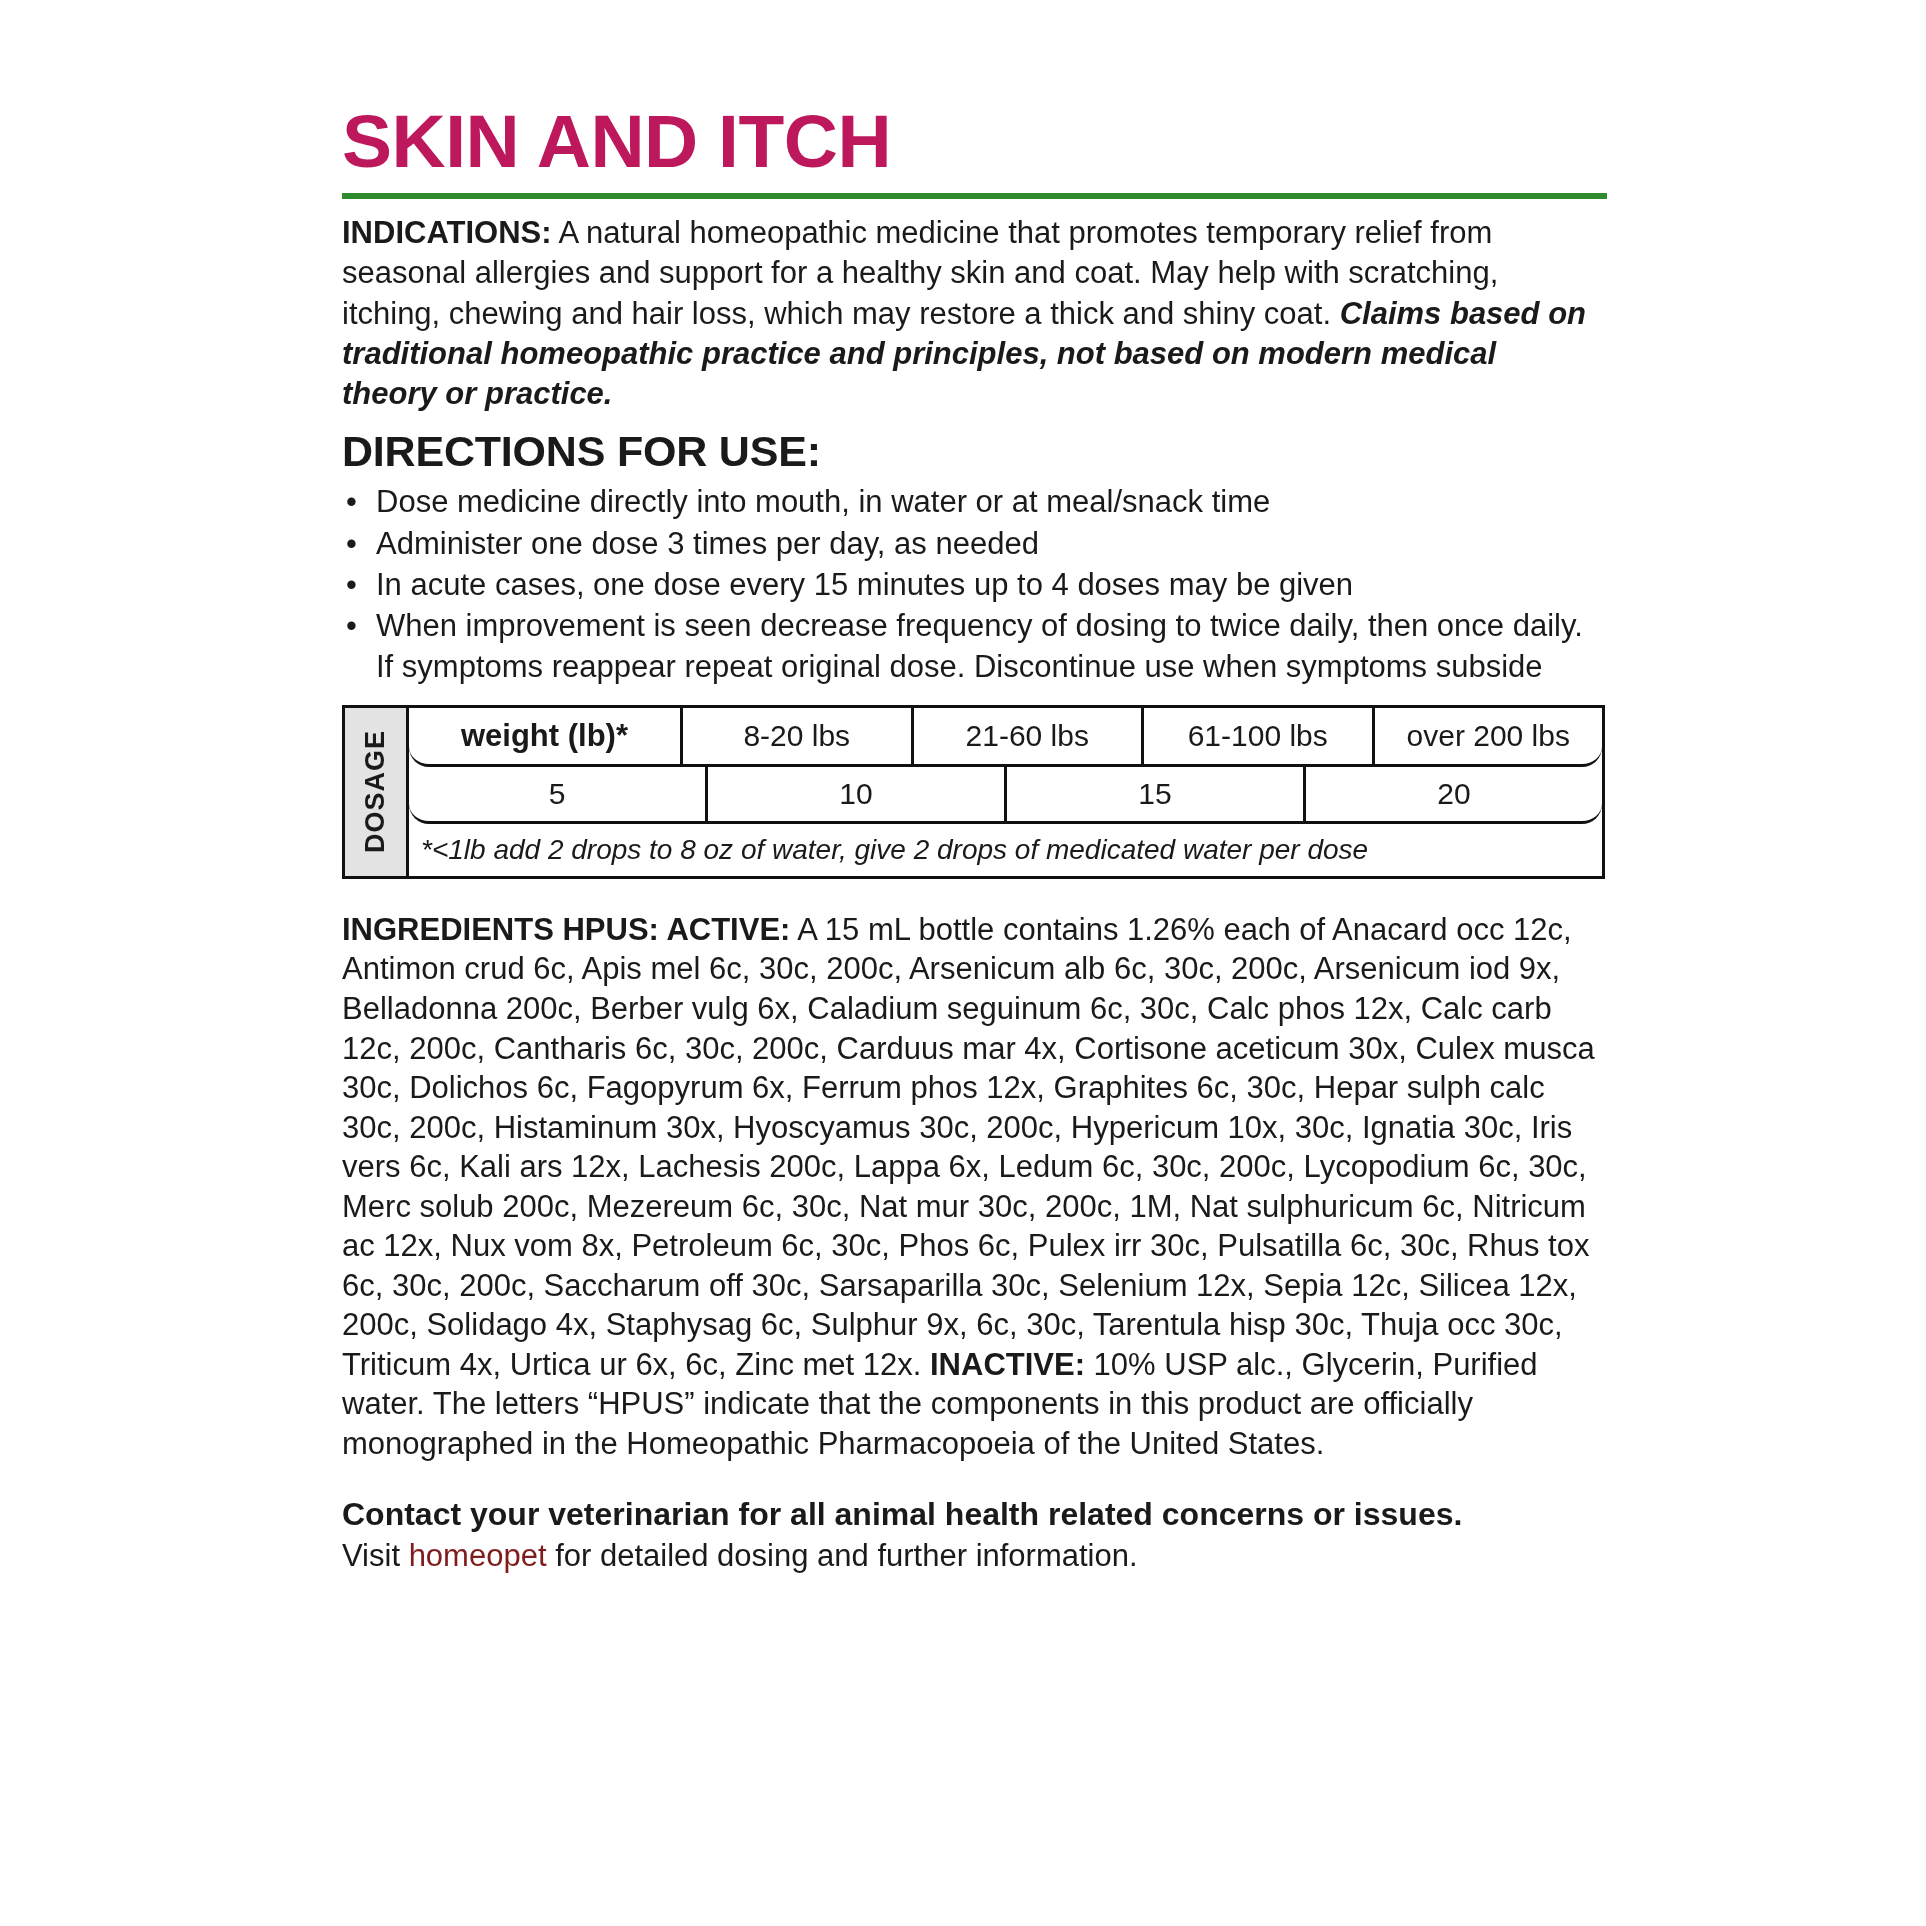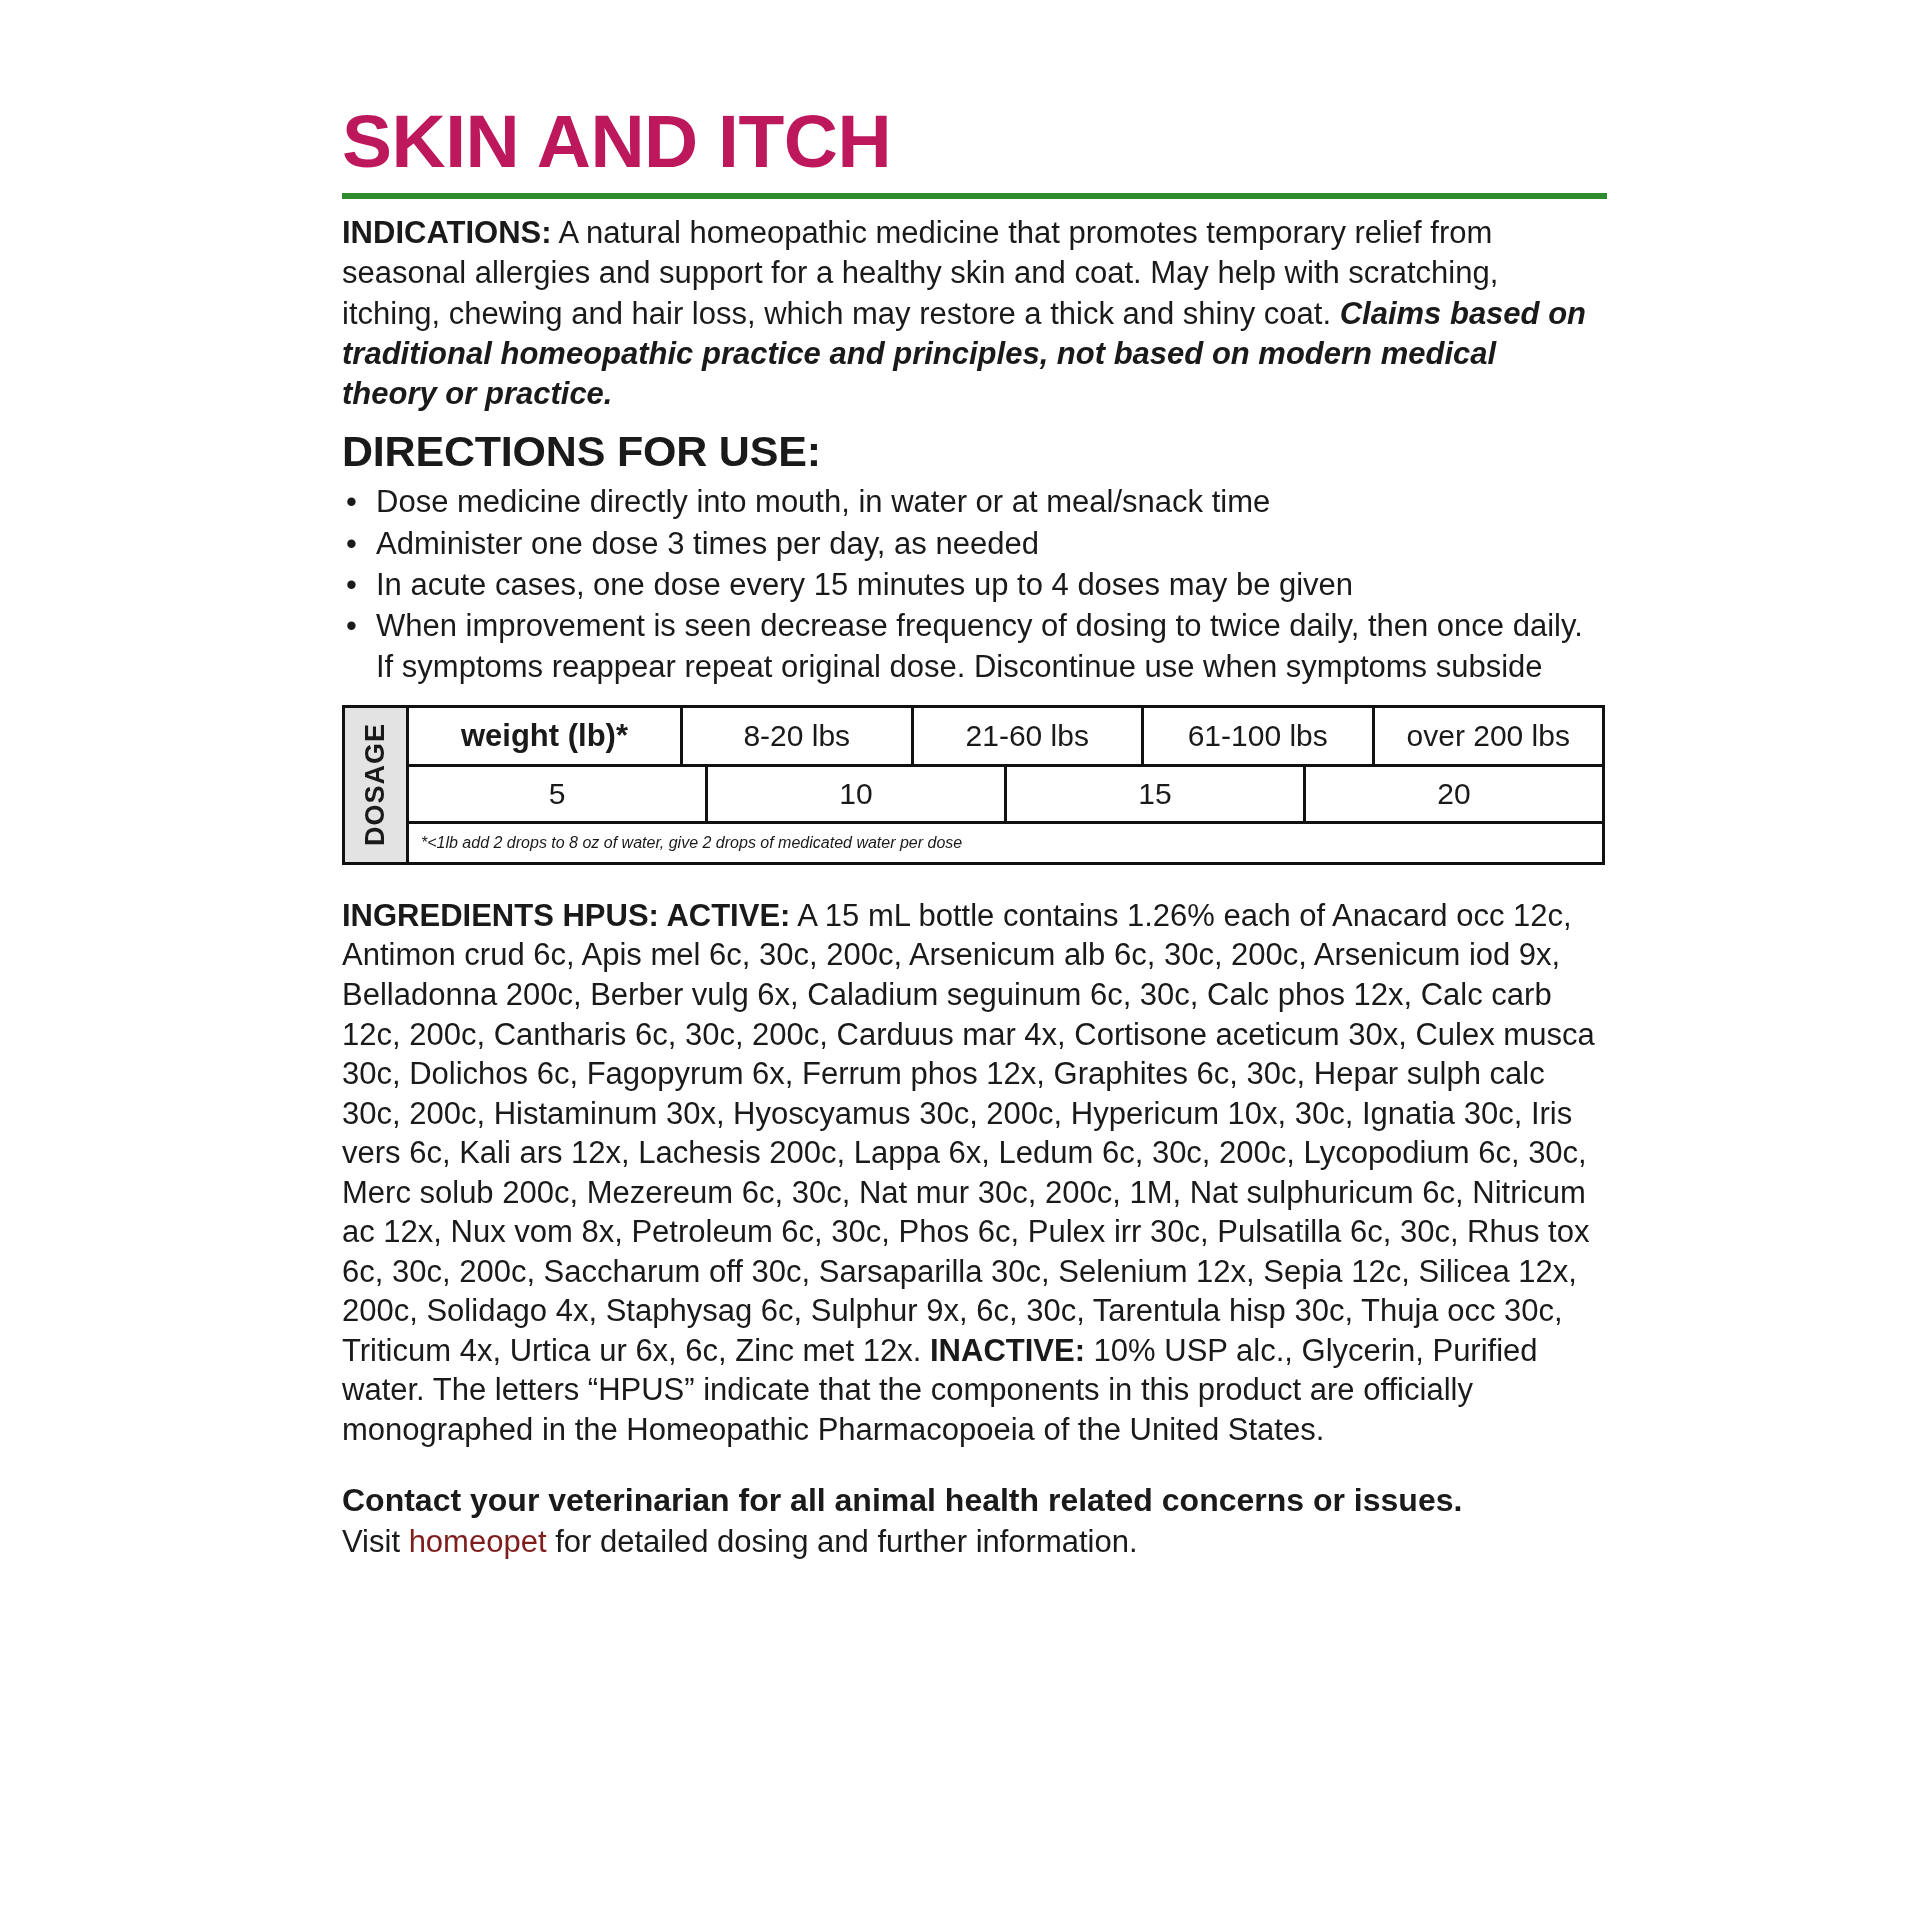--- a/index.html
+++ b/index.html
@@ -94,41 +94,42 @@
     letter-spacing: 1px;
   }
   .dosage-grid {
     flex: 1;
     display: flex;
     flex-direction: column;
   }
   .drow {
     display: flex;
     border-bottom: 3px solid #111;
+    border-radius: 20px;
   }
   .drow:last-child { border-bottom: none; }
   .dcell {
     border-right: 3px solid #111;
     padding: 10px 6px;
     text-align: center;
     font-size: 30px;
     display: flex;
     align-items: center;
     justify-content: center;
   }
   .dcell:last-child { border-right: none; }
   .dlabel {
     flex: 0 0 259px;
     font-weight: bold;
     font-size: 31px;
   }
   .dval { flex: 1; }
   .dnote {
     flex: 1;
-    font-size: 16px;
+    font-size: 28px;
     font-style: italic;
     text-align: left;
     justify-content: flex-start;
     padding-left: 12px;
   }
   .row-merge-label {
     flex: 0 0 259px;
     border-right: 3px solid #111;
     display: flex;
     align-items: center;

